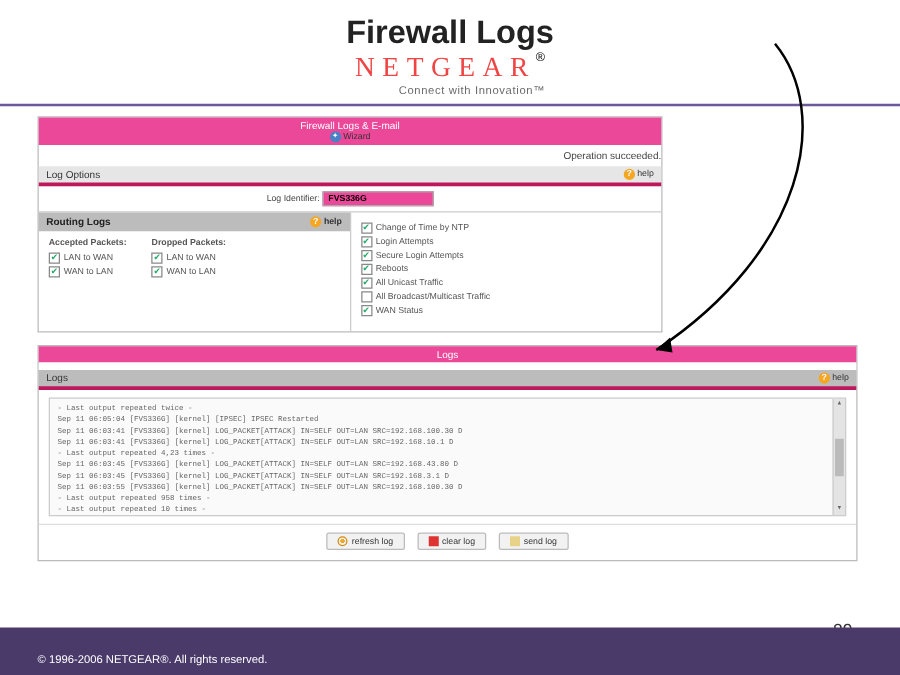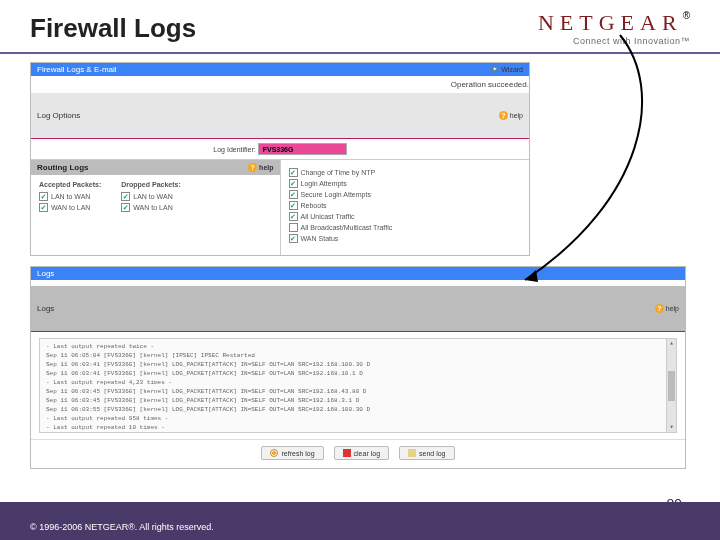--- a/index.html
+++ b/index.html
@@ -6,48 +6,49 @@
   body {
     width: 720px; height: 540px;
     font-family: Arial, sans-serif;
     background: #fff;
     position: relative;
     overflow: hidden;
   }
   .slide-header {
     display: flex; justify-content: space-between; align-items: center;
     padding: 10px 30px 6px 30px;
+    flex-direction: column;
   }
   .title { font-size: 26px; font-weight: 900; color: #222; }
   .logo { text-align: right; }
-  .logo-top { font-family: "Times New Roman", serif; font-size: 22px; letter-spacing: 6px; font-weight: 400; color: #7f1d1d; }
+  .logo-top { font-family: "Times New Roman", serif; font-size: 22px; letter-spacing: 6px; font-weight: 400; color: #ef4444; }
   .logo-sub { font-size: 9px; color: #6a6a6a; letter-spacing: 0.5px; }
   .hr { height: 2px; background: #6b5a99; margin: 0 0 8px 0; }
 
   .content { padding: 0 30px; }
 
   .panel {
     border: 1px solid #bbb;
     background: #fff;
     font-size: 7px;
     color: #444;
     margin-bottom: 10px;
   }
   .panel-upper { width: 500px; }
   .panel-lower { width: 656px; }
 
   .bar-dark {
-    background: #3b82f6; color: #fff;
+    background: #ec4899; color: #fff;
     padding: 2px 6px; font-size: 8px;
-    display: flex; justify-content: space-between; align-items: center;
+    display: flex; justify-content: space-between; align-items: center; flex-direction: column;
   }
   .bar-light {
     background: #e6e6e6; color: #333;
-    padding: 18px 6px; font-size: 8px;
-    border-bottom: 1px solid #be185d;
+    padding: 2px 6px; font-size: 8px;
+    border-bottom: 3px solid #be185d;
     display: flex; justify-content: space-between; align-items: center;
   }
   .status-row { text-align: right; padding: 4px 0; font-size: 8px; }
   .field-row { text-align: center; padding: 4px 0; }
   .text-input {
     border: 1px solid #aaa; background: #ec4899;
     font-size: 7px; padding: 1px 4px; width: 89px; height: 12px; font-weight: bold;
   }
   .help-link { color: #333; font-size: 7px; display: inline-flex; align-items: center; gap: 2px; }
   .help-icon {

